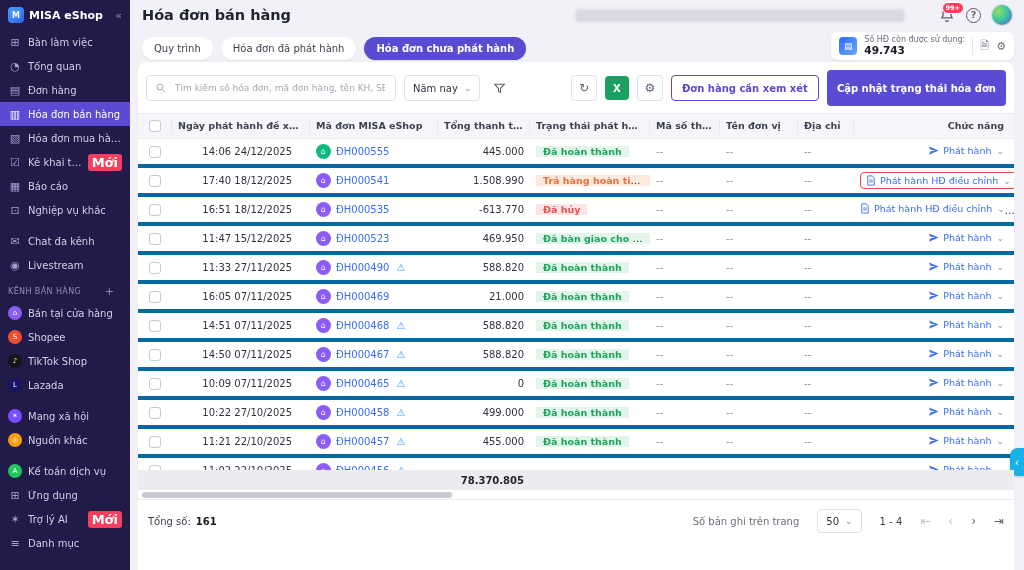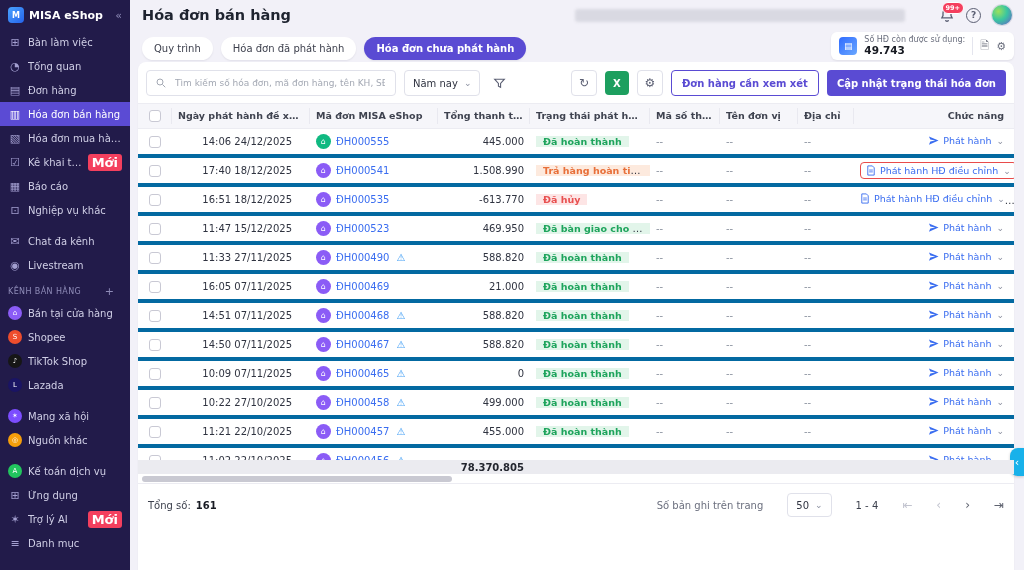--- a/index.html
+++ b/index.html
@@ -56,21 +56,21 @@
   .search { display:flex; align-items:center; gap:6px; width:250px; height:26px; border:1px solid #e0e1ea; border-radius:4px; padding:0 8px; background:#fff; }
   .search input { border:none; outline:none; flex:1; font-size:9px; color:#333; background:transparent; font-family:inherit; min-width:0; }
   .search input::placeholder { color:#a3a8b3; }
   .select { height:26px; border:1px solid #e0e1ea; border-radius:4px; display:flex; align-items:center; gap:6px; padding:0 8px; font-size:10px; color:#2f3340; cursor:pointer; background:#fff; }
   .chev { color:#8a8fa0; font-size:9px; }
   .icon-plain { display:flex; align-items:center; justify-content:center; width:22px; height:22px; color:#5b5f73; cursor:pointer; font-size:13px; }
   .icon-btn { width:26px; height:26px; border:1px solid #e0e1ea; border-radius:4px; background:#fff; color:#5b5f73; display:flex; align-items:center; justify-content:center; cursor:pointer; font-size:12px; }
   .excel { width:24px; height:24px; border-radius:4px; background:#1d9f5f; color:#fff; font-weight:bold; font-size:10px; display:flex; align-items:center; justify-content:center; cursor:pointer; }
   .tb-right { margin-left:auto; display:flex; align-items:center; gap:8px; }
   .btn-outline { height:26px; border:1px solid #5a4bd3; color:#5a4bd3; background:#fff; border-radius:4px; font-size:10px; font-weight:600; padding:0 10px; cursor:pointer; font-family:inherit; white-space:nowrap; }
-  .btn-primary { height:26px; border:none; background:#5a4bd3; color:#fff; border-radius:4px; font-size:10px; font-weight:600; padding:0 10px; cursor:pointer; font-family:inherit; white-space:nowrap; }
+  .btn-primary { height:36px; border:none; background:#5a4bd3; color:#fff; border-radius:4px; font-size:10px; font-weight:600; padding:0 10px; cursor:pointer; font-family:inherit; white-space:nowrap; }
 
   
   .thead { display:flex; align-items:center; height:26px; background:#f6f6fa; border-top:1px solid #ececf2; border-bottom:1px solid #ececf2; font-size:9.5px; font-weight:bold; color:#3f4350; }
   .thead .cell { border-right:1px solid #e9e9f0; height:16px; line-height:16px; }
   .thead .cell:last-child { border-right:none; }
   .cell { padding:0 6px; white-space:nowrap; overflow:hidden; text-overflow:ellipsis; flex:none; }
   .c-check { width:34px; display:flex; align-items:center; justify-content:center; }
   .c-date { width:138px; }
   .c-code { width:128px; display:flex; align-items:center; }
   .c-total { width:92px; text-align:right; }
@@ -87,28 +87,28 @@
   .code { color:#3a6df0; cursor:pointer; text-decoration:none;text-align:center; }
   .warn { color:#4ba3f5; font-size:10px; margin-left:7px; cursor:pointer; }
   .st { padding:2px 7px; border-radius:3px; font-size:9.5px; font-weight:600; white-space:nowrap; }
   .st-done, .st-delivered { background:#e2f5ea; color:#1ea45c; }
   .st-refund { background:#fdeade; color:#e8703a; }
   .st-cancelled { background:#fde5e5; color:#e85050; }
   .act { display:inline-flex; align-items:center; gap:4px; color:#3a6df0; font-size:9.5px; cursor:pointer; }
   .act.hl { border:1.5px solid #e84b4b; border-radius:4px; padding:2px 5px; }
   .act .chev { margin-left:1px; }
   .info { color:#3b82f6; font-size:10px; margin-left:3px; font-weight:normal; }
-  .sumrow { position:relative; z-index:2; margin-top:-17px; display:flex; align-items:center; height:14px; background:#ebebf0; font-size:10px; font-weight:bold; color:#23262f; }
+  .sumrow { position:relative; z-index:2; margin-top:-17px; display:flex; align-items:center; height:20px; background:#ebebf0; font-size:10px; font-weight:bold; color:#23262f; }
   .hscroll { height:10px; display:flex; align-items:center; background:#fff; border-bottom:1px solid #ececf2; padding:0 4px; }
   .hthumb { width:310px; height:6px; border-radius:3px; background:#c9c9d2; cursor:grab; }
 
   
   .tfoot { display:flex; align-items:center; gap:5px; padding:9px 10px; font-size:10px; color:#3c404d; }
   .tfoot b { color:#171a22; }
-  .foot-right { margin-left:auto; display:flex; align-items:center; gap:24px; }
+  .foot-right { margin-left:auto; display:flex; align-items:center; gap:18px; }
   .fr-label { color:#6b6f7e; }
   .mini-select { display:inline-flex; align-items:center; gap:6px; border:1px solid #e0e1ea; border-radius:4px; height:24px; padding:0 8px; cursor:pointer; color:#2f3340; }
   .range { color:#3c404d; }
   .pg { font-size:12px; color:#5f6370; cursor:pointer; }
   .pg.dis { color:#c2c4cf; }
 
   .support-tab { position:absolute; right:0; top:448px; width:14px; height:28px; background:#18b1ea; border-radius:8px 0 0 8px; color:#fff; font-size:11px; display:flex; align-items:center; justify-content:center; cursor:pointer; box-shadow:0 1px 3px rgba(0,0,0,.2); }
   .svg { flex:none; }
 </style>
 </head>

